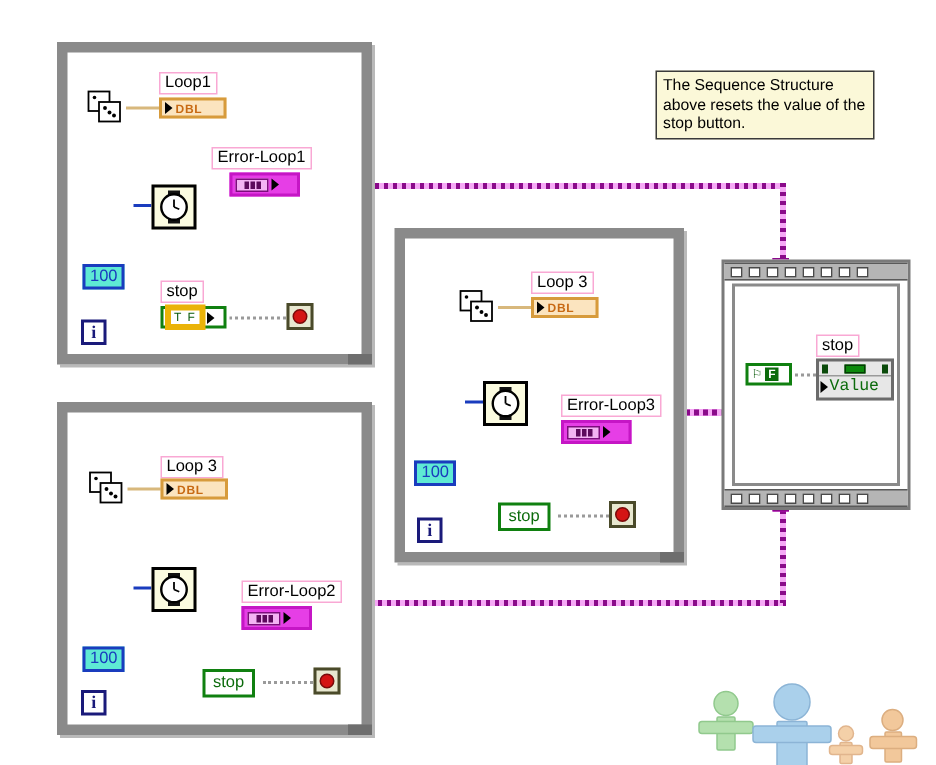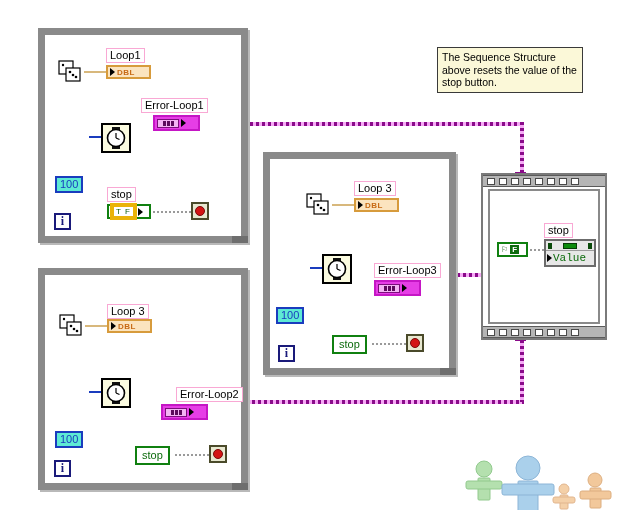--- a/index.html
+++ b/index.html
@@ -511,21 +511,21 @@
     <div class="wait-icon" style="left:56px; top:103px;">
       <svg width="24" height="24" viewBox="0 0 24 24">
         <rect x="8" y="1" width="8" height="4" fill="#111"></rect>
         <rect x="8" y="19" width="8" height="4" fill="#111"></rect>
         <circle cx="12" cy="12" r="8.5" fill="#ffffff" stroke="#000" stroke-width="1.6"></circle>
         <line x1="12" y1="12" x2="12" y2="7" stroke="#000" stroke-width="1.2"></line>
         <line x1="12" y1="12" x2="15.5" y2="13.5" stroke="#000" stroke-width="1.2"></line>
       </svg>
     </div>
 
-    <div class="owner-label" style="left:131px; top:112px;">Error-Loop2</div>
+    <div class="owner-label" style="left:116px; top:112px;">Error-Loop2</div>
     <div class="local-err" style="left:116px; top:129px; width:47px;">
       <div class="inner">
           <i></i>
           <i></i>
           <i></i>
         </div>
       <div class="arrow"></div>
     </div>
 
     <div class="bool-ctrl" style="left:90px; top:171px;">stop</div>

